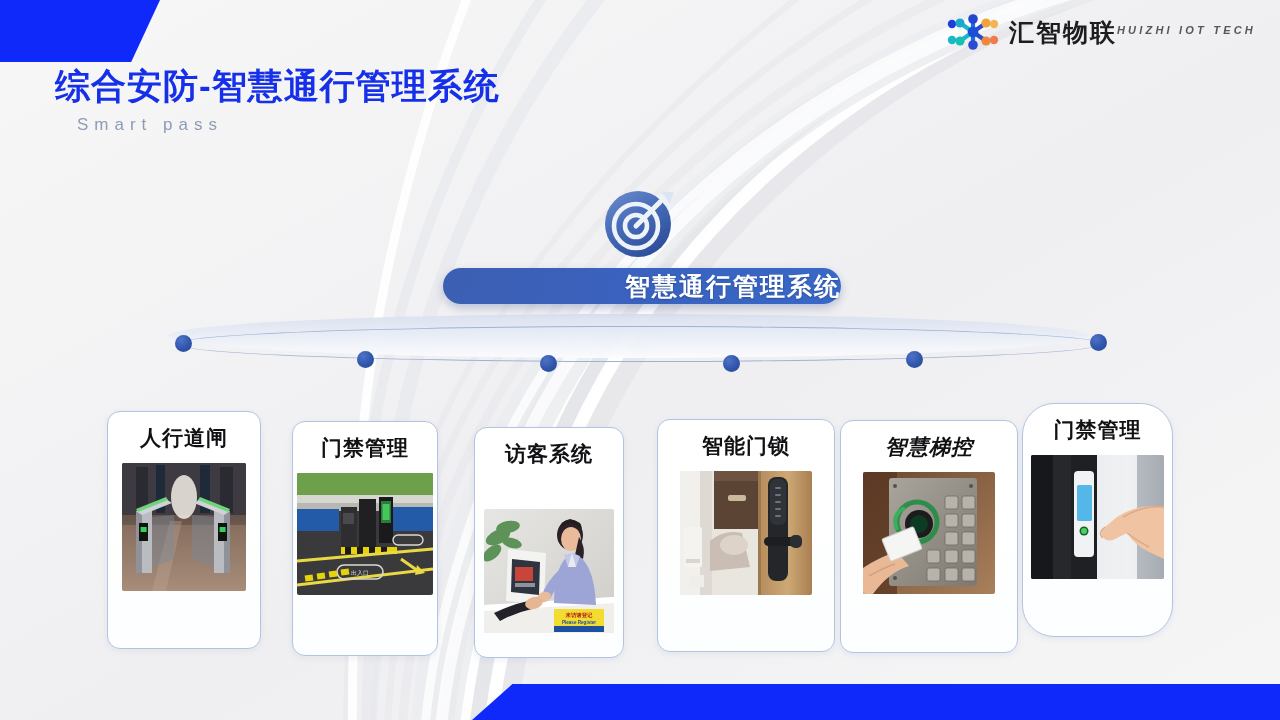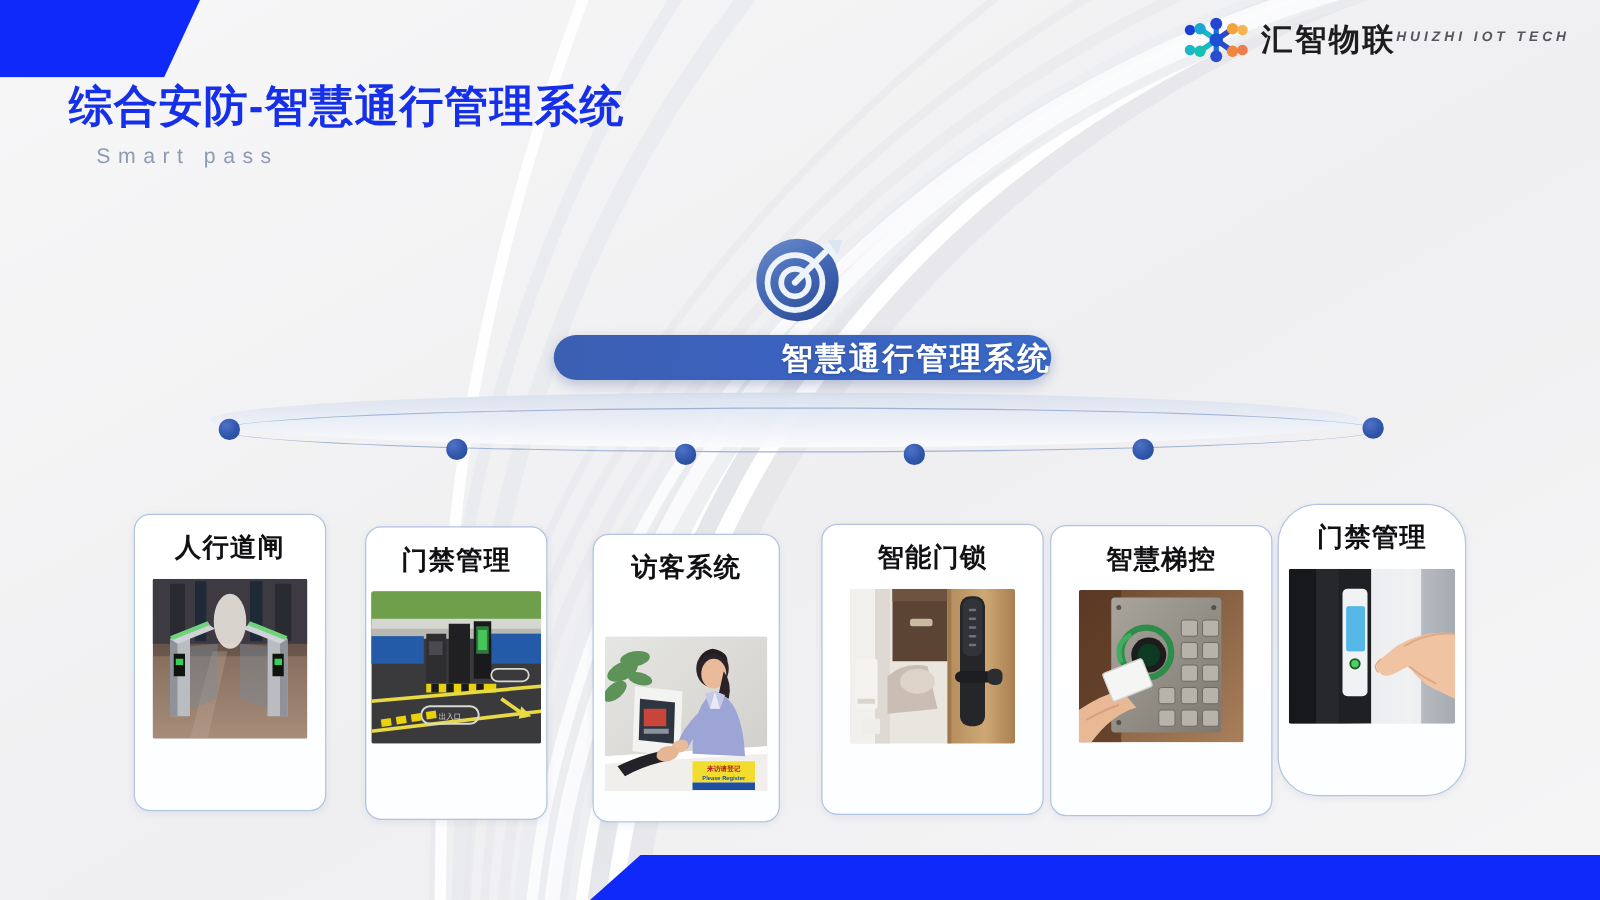--- a/index.html
+++ b/index.html
@@ -411,21 +411,21 @@
           <rect x="95" y="37" width="6" height="2" rx="1"></rect>
           <rect x="95" y="44" width="6" height="2" rx="1"></rect>
         </g>
 
         <rect x="84" y="66" width="32" height="9" rx="4.5" fill="#1c1e21"></rect>
         <rect x="110" y="64" width="12" height="13" rx="5" fill="#2a2d31"></rect>
       </svg>
     </div>
   </div>
 
-  <div class="card" style="left:840px; top:420px; width:178px; height:233px;">
+  <div class="card" style="left:840px; top:420px; width:178px; height:233px;font-style:italic;">
     <div class="card-title">智慧梯控</div>
     <div class="card-photo">
       <svg width="132" height="122" viewBox="0 0 132 122">
         <defs>
           <linearGradient id="p5bg" x1="0" y1="0" x2="1" y2="1">
             <stop offset="0%" stop-color="#6b4730"></stop>
               <stop offset="100%" stop-color="#a9805b"></stop>
           </linearGradient>
           <linearGradient id="p5panel" x1="0" y1="0" x2="1" y2="1">
             <stop offset="0%" stop-color="#a9a49c"></stop>

